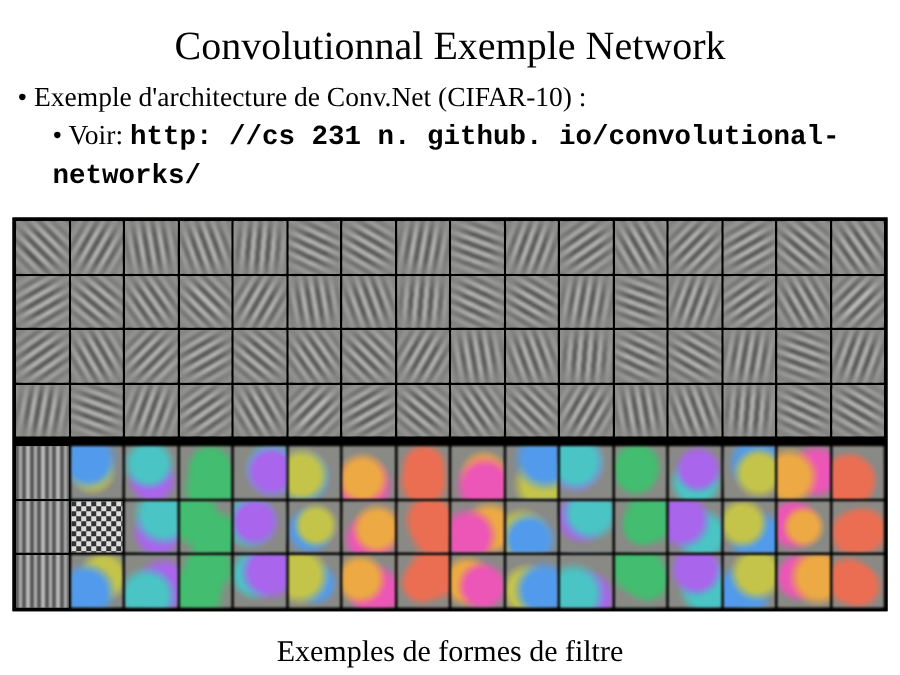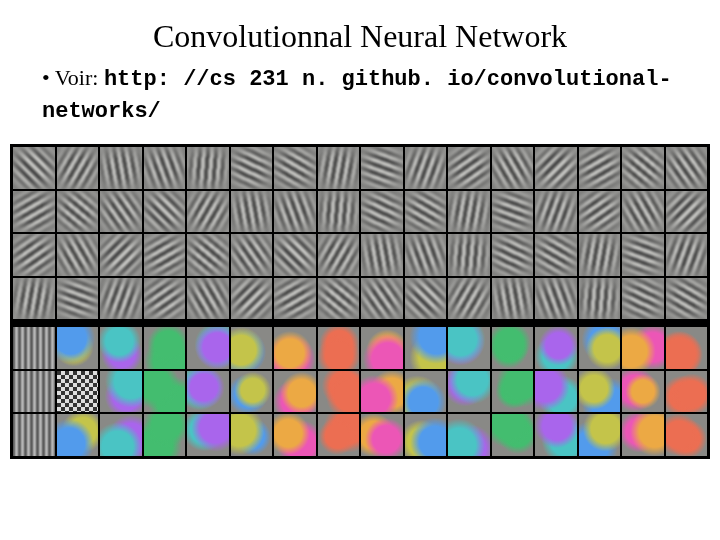--- a/index.html
+++ b/index.html
@@ -98,23 +98,24 @@
     text-align: center;
     font-size: 24px;
     margin-top: 20px;
   }
 </style>
 </head>
 <body>
 
 <div class="slide">
 
-  <h1 class="title">Convolutionnal Neural Network</h1>
+  <h1 class="title">Convolutionnal Exemple Network</h1>
 
   <div class="bullets">
+    <p class="b1">• <span>Exemple d'architecture de Conv.Net  (CIFAR-10) :</span></p>
     <p class="b2">• <span>Voir: </span><span class="link">http: //cs 231 n. github. io/convolutional-networks/</span></p>
   </div>
 
   <div class="figure-wrap">
     <div class="filter-block" id="block-upper">
         <div class="cell gabor" style="--ang: 45deg;"></div>
         <div class="cell gabor" style="--ang: 120deg;"></div>
         <div class="cell gabor" style="--ang: 80deg;"></div>
         <div class="cell gabor" style="--ang: 70deg;"></div>
         <div class="cell gabor" style="--ang: 95deg;"></div>
@@ -223,14 +224,15 @@
         <div class="cell blob" style="--c1: #4aa0ff; --c2: #d0d040; --x1: 73%; --y1: 67%; --x2: 41%; --y2: 67%;"></div>
         <div class="cell blob" style="--c1: #40d0d0; --c2: #b060ff; --x1: 26%; --y1: 74%; --x2: 52%; --y2: 84%;"></div>
         <div class="cell blob" style="--c1: #38c86c; --c2: #38c86c; --x1: 39%; --y1: 21%; --x2: 63%; --y2: 46%;"></div>
         <div class="cell blob" style="--c1: #b060ff; --c2: #40d0d0; --x1: 52%; --y1: 28%; --x2: 74%; --y2: 63%;"></div>
         <div class="cell blob" style="--c1: #d0d040; --c2: #4aa0ff; --x1: 65%; --y1: 35%; --x2: 30%; --y2: 80%;"></div>
         <div class="cell blob" style="--c1: #ffb03a; --c2: #ff4fc0; --x1: 78%; --y1: 42%; --x2: 41%; --y2: 42%;"></div>
         <div class="cell blob" style="--c1: #ff6b4a; --c2: #ff6b4a; --x1: 31%; --y1: 49%; --x2: 52%; --y2: 59%;"></div>
       </div>
   </div>
 
+  <div class="caption">Exemples de formes de filtre</div>
 
 </div>
 
 </body></html>

